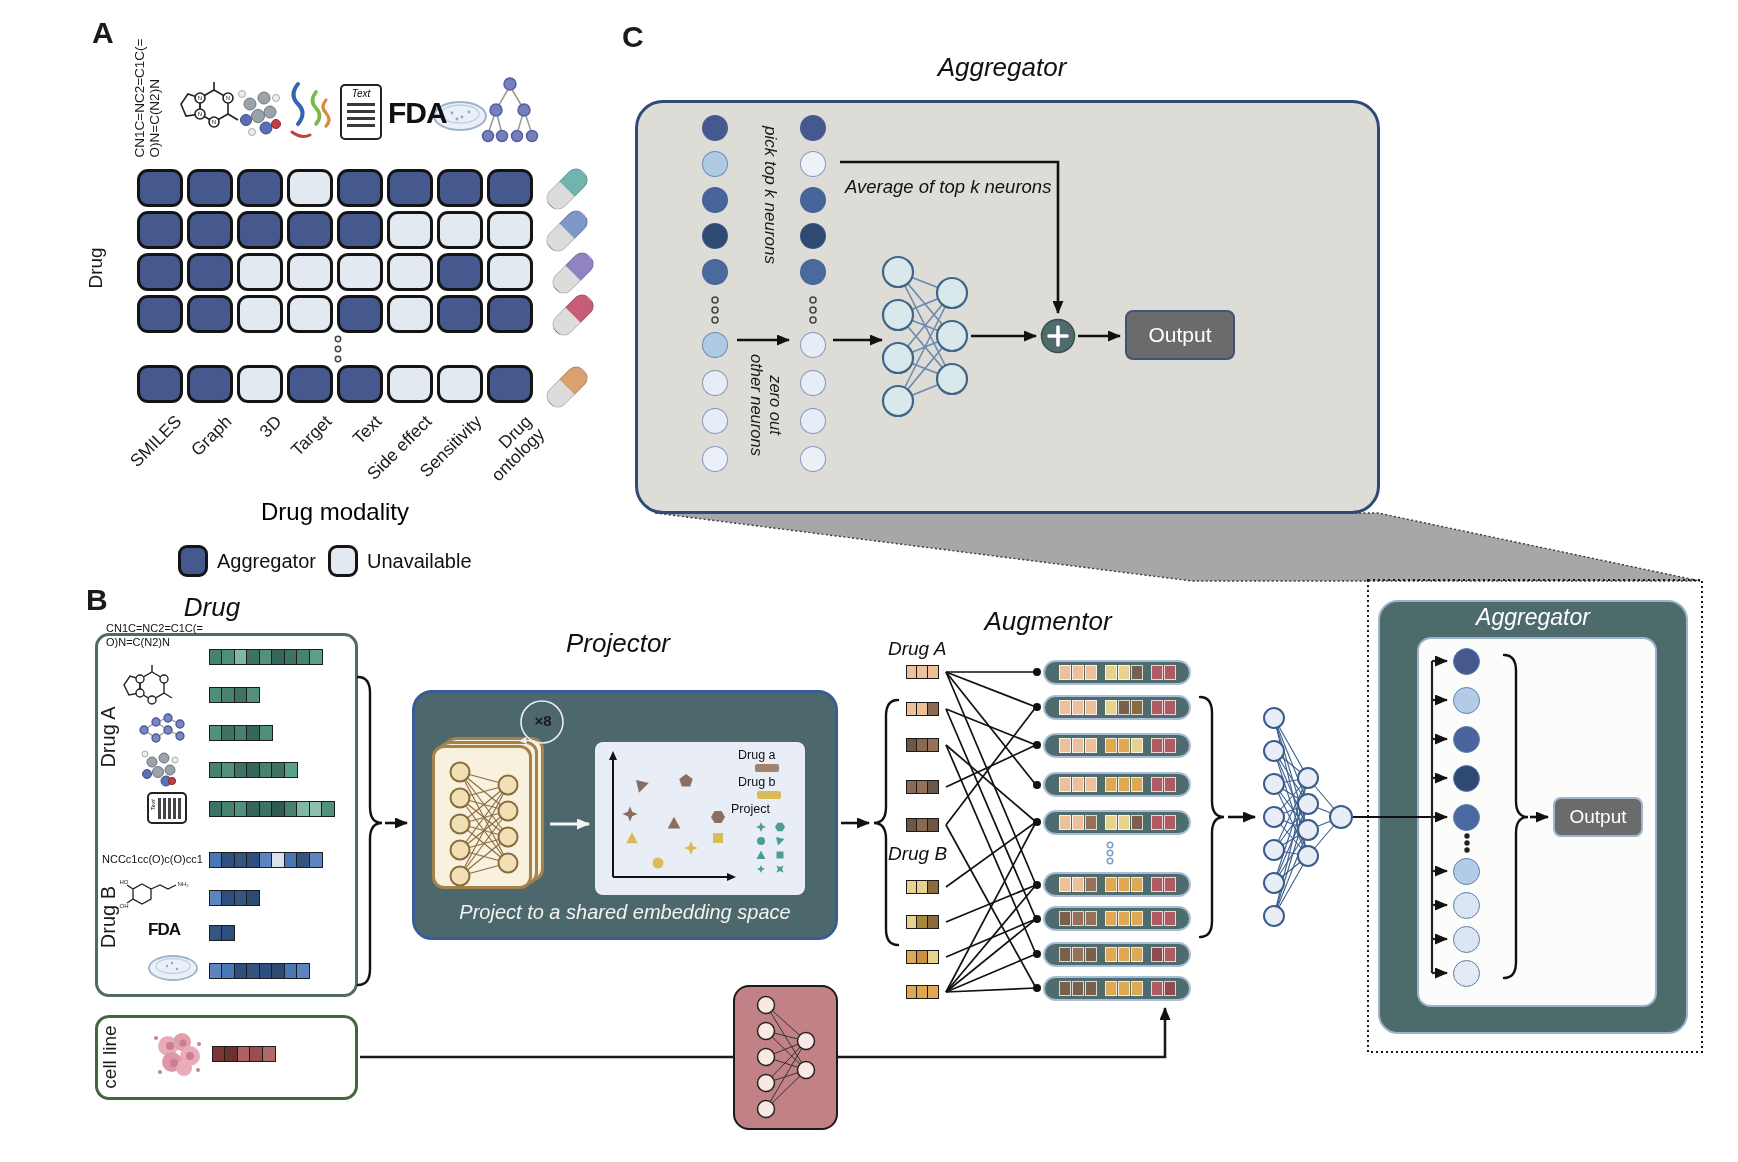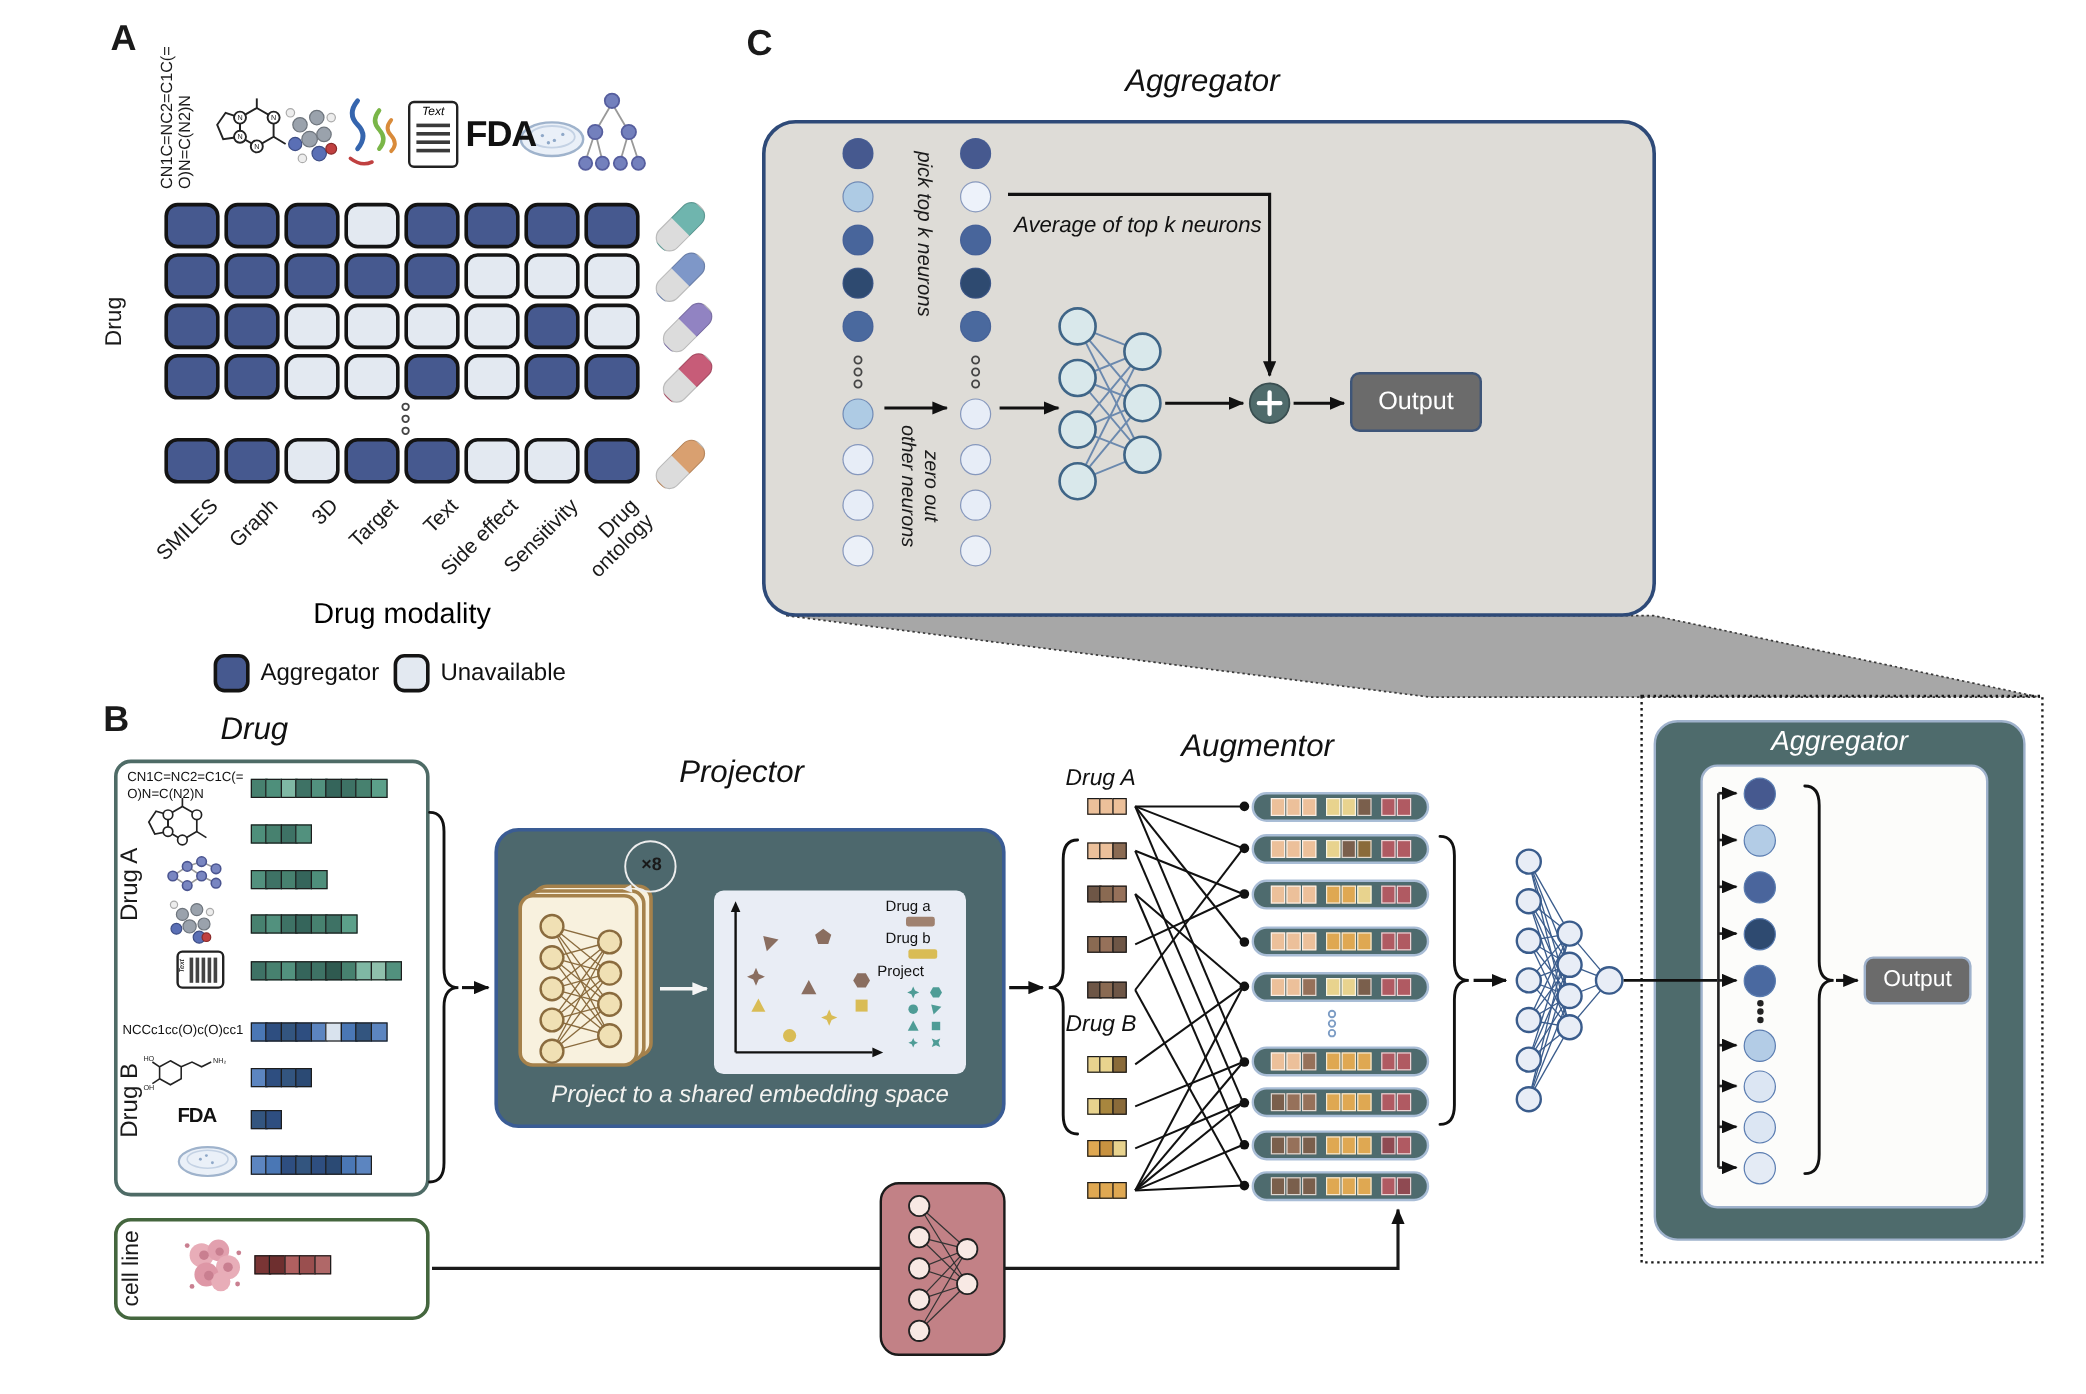--- a/index.html
+++ b/index.html
@@ -259,21 +259,21 @@
   <div class="vlabel" style="left:685px;top:385px;width:160px;height:40px;font-size:16.5px;line-height:1.15">zero out
 other neurons</div>
   <div class="abs" style="left:845px;top:176px;font-style:italic;font-size:18.5px;color:#111;z-index:2">Average of top k neurons</div>
   <div class="outbtn" style="left:1125px;top:310px;width:110px;height:50px;font-size:21px;line-height:45px">Output</div>
 
   <div class="plabel" style="left:86px;top:583px">B</div>
   <div class="ptitle" style="left:122px;top:592px;width:180px">Drug</div>
   <div class="inputbox"></div>
   <div class="cellbox"></div>
 
-  <div class="smilestext" style="left:106px;top:642px">CN1C=NC2=C1C(=
+  <div class="smilestext" style="left:106px;top:622px">CN1C=NC2=C1C(=
 O)N=C(N2)N</div>
   <div class="ibar" style="left:210px;top:649px">
       <i style="background: rgb(71, 129, 111);"></i>
       <i style="background: rgb(78, 143, 123);"></i>
       <i style="background: rgb(127, 184, 164);"></i>
       <i style="background: rgb(62, 114, 101);"></i>
       <i style="background: rgb(82, 145, 126);"></i>
       <i style="background: rgb(53, 101, 91);"></i>
       <i style="background: rgb(62, 114, 101);"></i>
       <i style="background: rgb(71, 129, 111);"></i>

